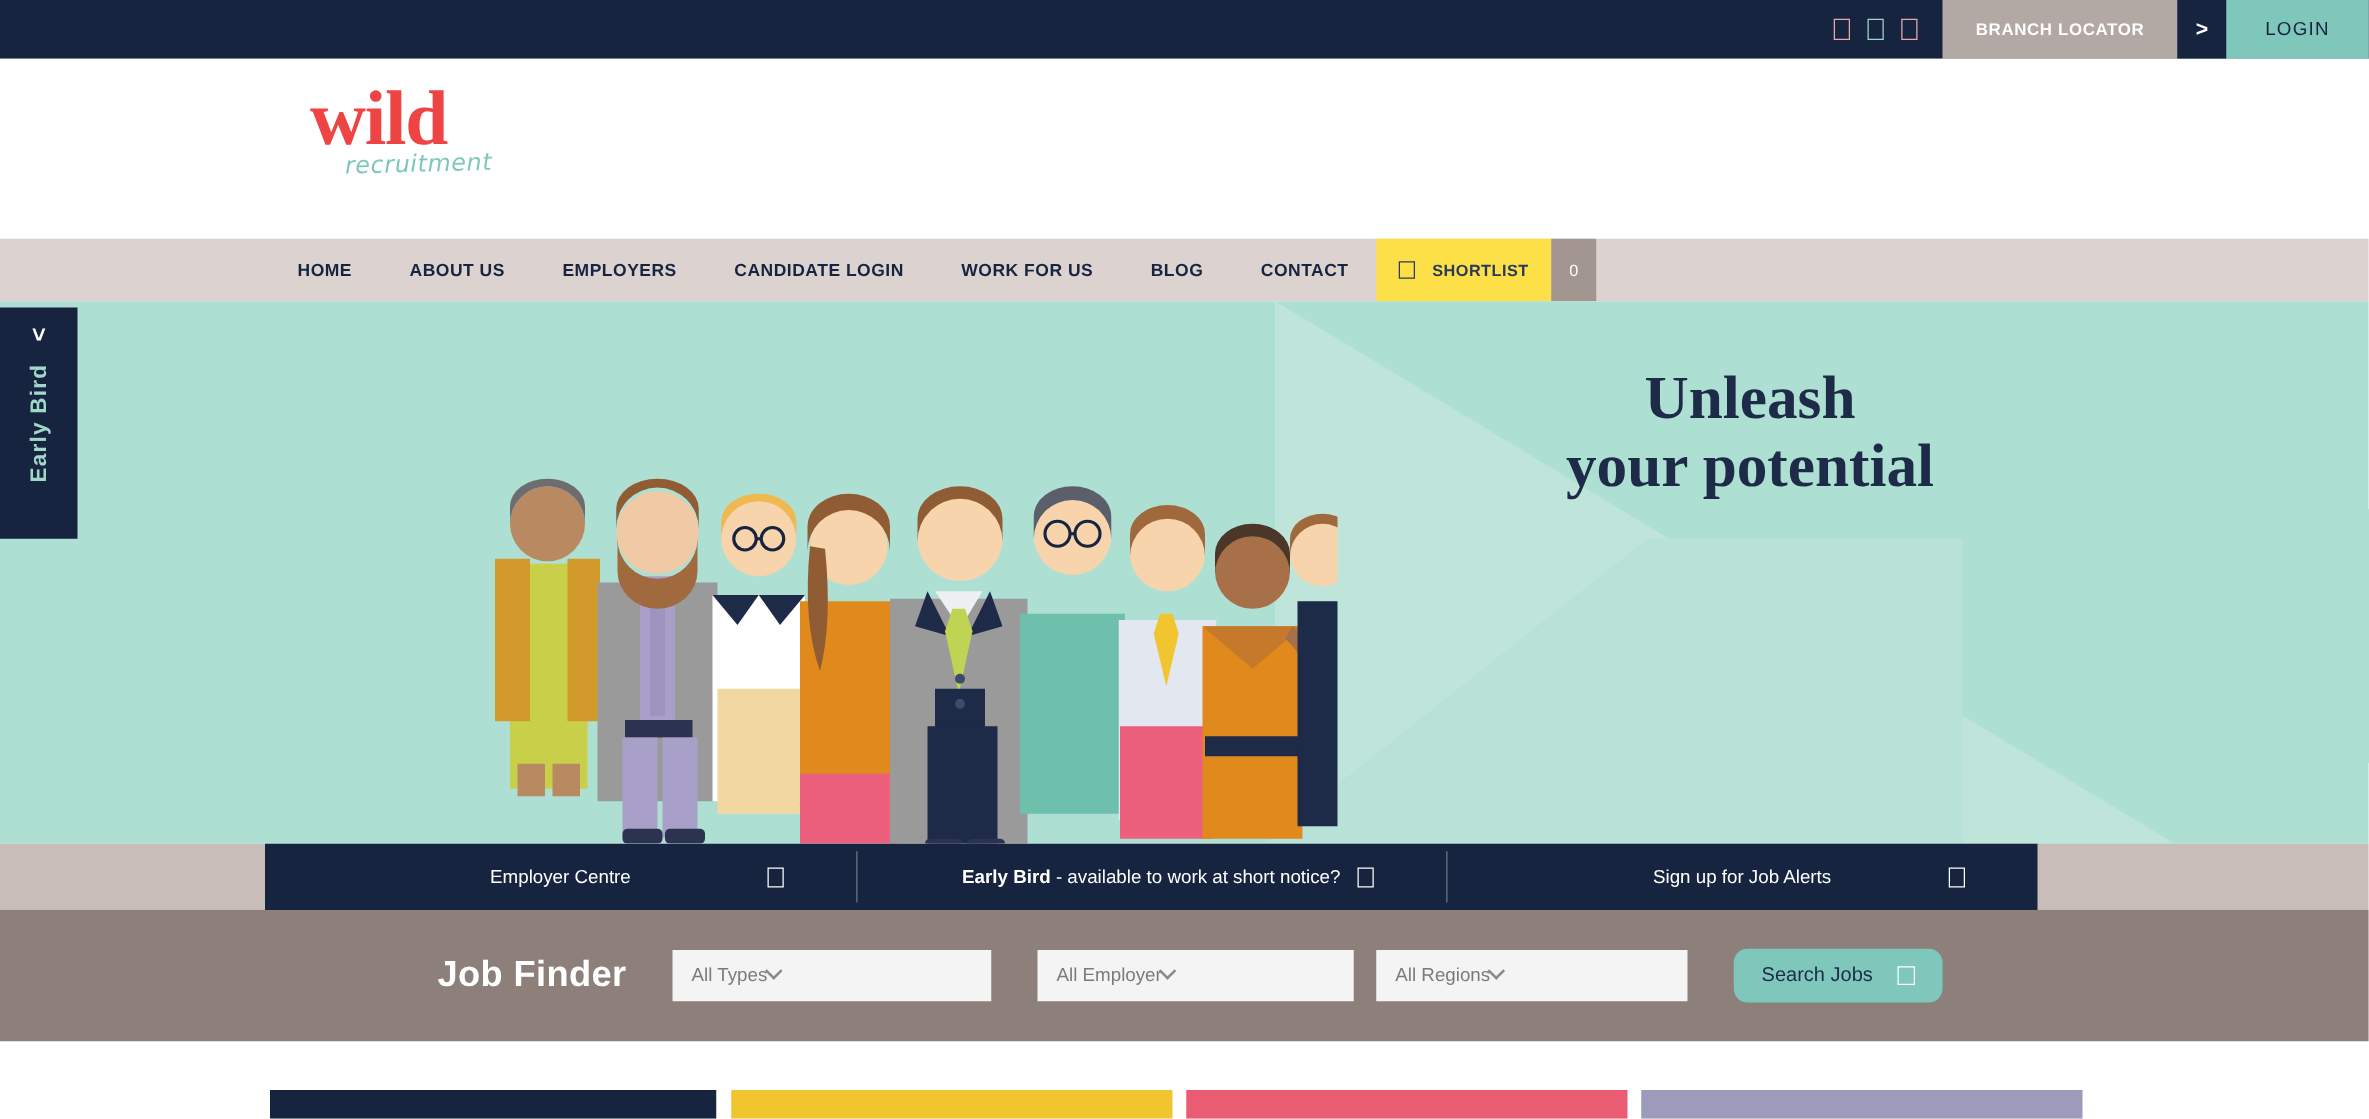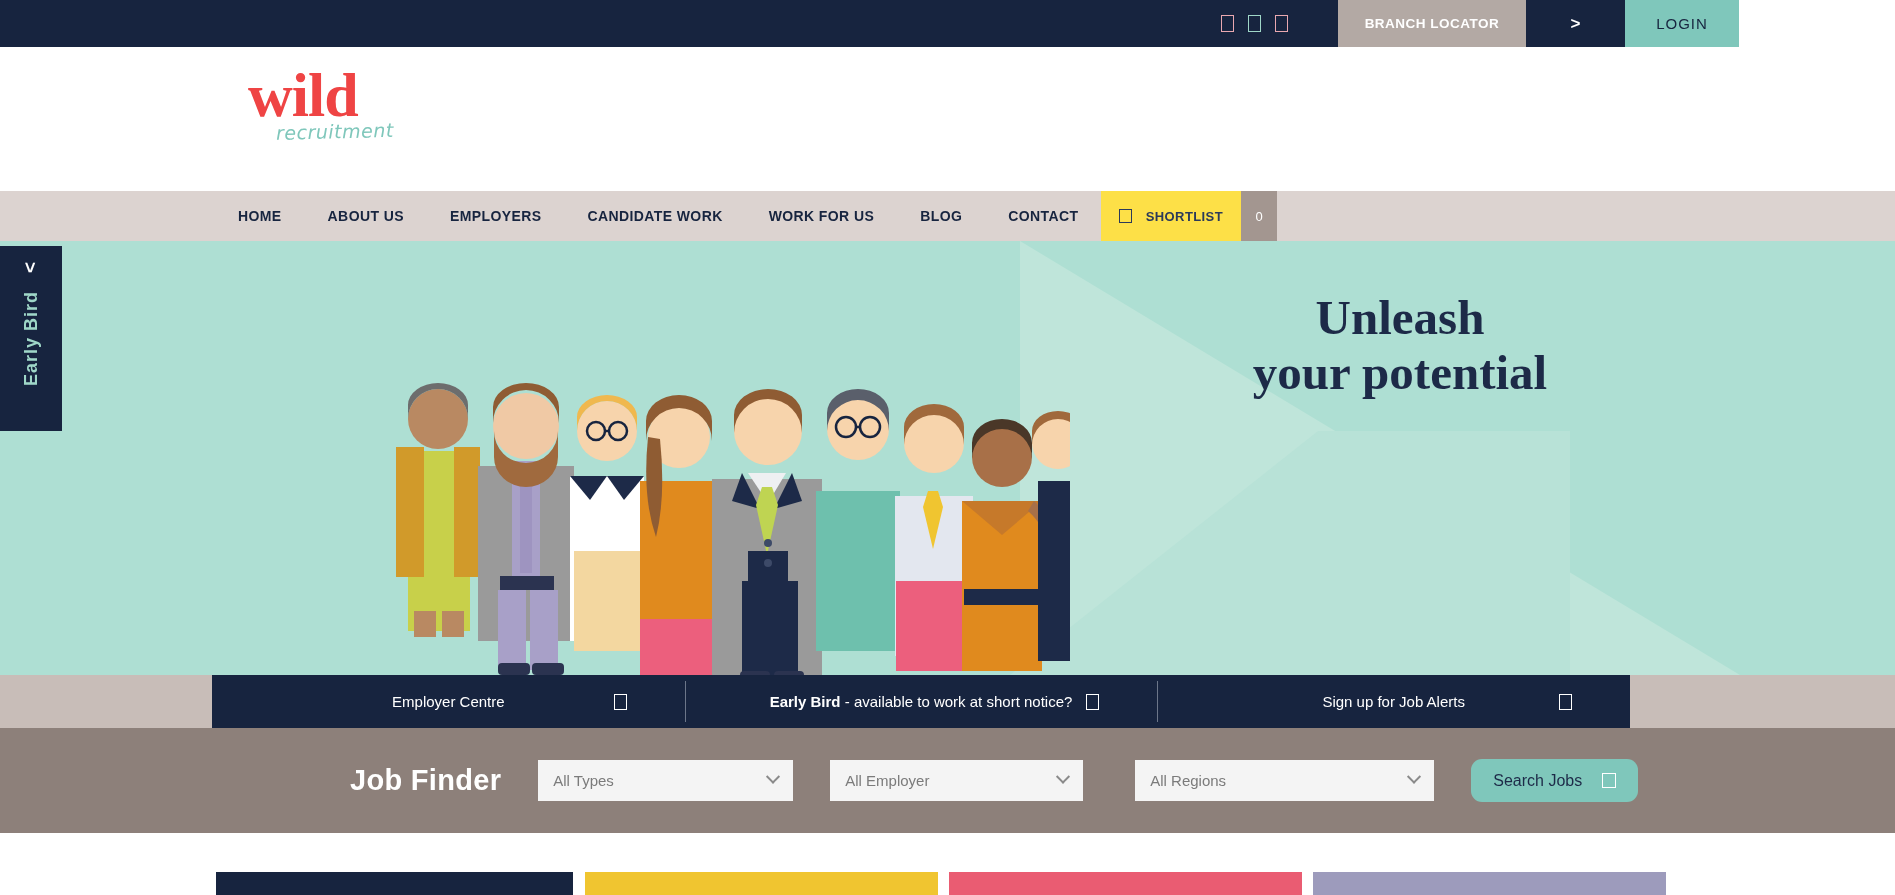--- a/index.html
+++ b/index.html
@@ -9,23 +9,23 @@
     overflow: hidden;
     background: #ffffff;
     font-family: "Liberation Sans", sans-serif;
   }
 
   .page { position: relative; width: 1895px; height: 895px; }
 
   
   .topbar {
     position: absolute; top: 0; left: 0;
-    width: 1739px; height: 47px;
+    width: 1895px; height: 47px;
     background: #17243f;
-    display: flex; align-items: stretch; justify-content: flex-end; gap: 30px;
+    display: flex; align-items: stretch; justify-content: flex-end;
   }
   .social-group {
     display: flex; align-items: center; gap: 14px;
     padding-right: 20px;
   }
   .social-icon {
     width: 13px; height: 17px;
     border: 1px solid #cfd4de;
     display: block;
     position: relative;
@@ -215,27 +215,27 @@
     display: flex; align-items: center;
   }
   .jf-title {
     margin-left: 350px; color: #ffffff;
     font-size: 29px; font-weight: bold; letter-spacing: 0.3px;
   }
   .jf-select {
     margin-left: 37px;
     width: 255px; height: 41px;
     background: #f4f4f4;
-    display: flex; align-items: center; justify-content: space-between;
+    display: flex; align-items: center; justify-content: flex-start;
     padding: 0 15px;
     color: #7b7b7b; font-size: 15px;
     cursor: pointer;
   }
   .jf-select.d2 { margin-left: 37px; width: 253px; }
-  .jf-select.d3 { margin-left: 52px; width: 299px; }
+  .jf-select.d3 { margin-left: 18px; width: 249px; }
   .jf-chevron {
     width: 10px; height: 10px;
     border-right: 2px solid #8a8a8a;
     border-bottom: 2px solid #8a8a8a;
     transform: rotate(45deg) translate(-3px, -3px);
   }
   .jf-search {
     margin-left: 37px;
     width: 167px; height: 43px;
     background: #7fc7bb;
@@ -276,21 +276,21 @@
       <div class="logo-main">wild</div>
       <div class="logo-sub">recruitment</div>
     </div>
   </div>
 
   <div class="mainnav">
     <div class="nav-items">
       <div class="nav-item">HOME</div>
       <div class="nav-item">ABOUT US</div>
       <div class="nav-item">EMPLOYERS</div>
-      <div class="nav-item">CANDIDATE WORK</div>
+      <div class="nav-item">CANDIDATE LOGIN</div>
       <div class="nav-item">WORK FOR US</div>
       <div class="nav-item">BLOG</div>
       <div class="nav-item">CONTACT</div>
     </div>
     <div class="shortlist-wrap">
       <div class="shortlist-box">
         <span class="shortlist-icon"></span>
         <span class="shortlist-label">SHORTLIST</span>
       </div>
       <div class="shortlist-count">0</div>

